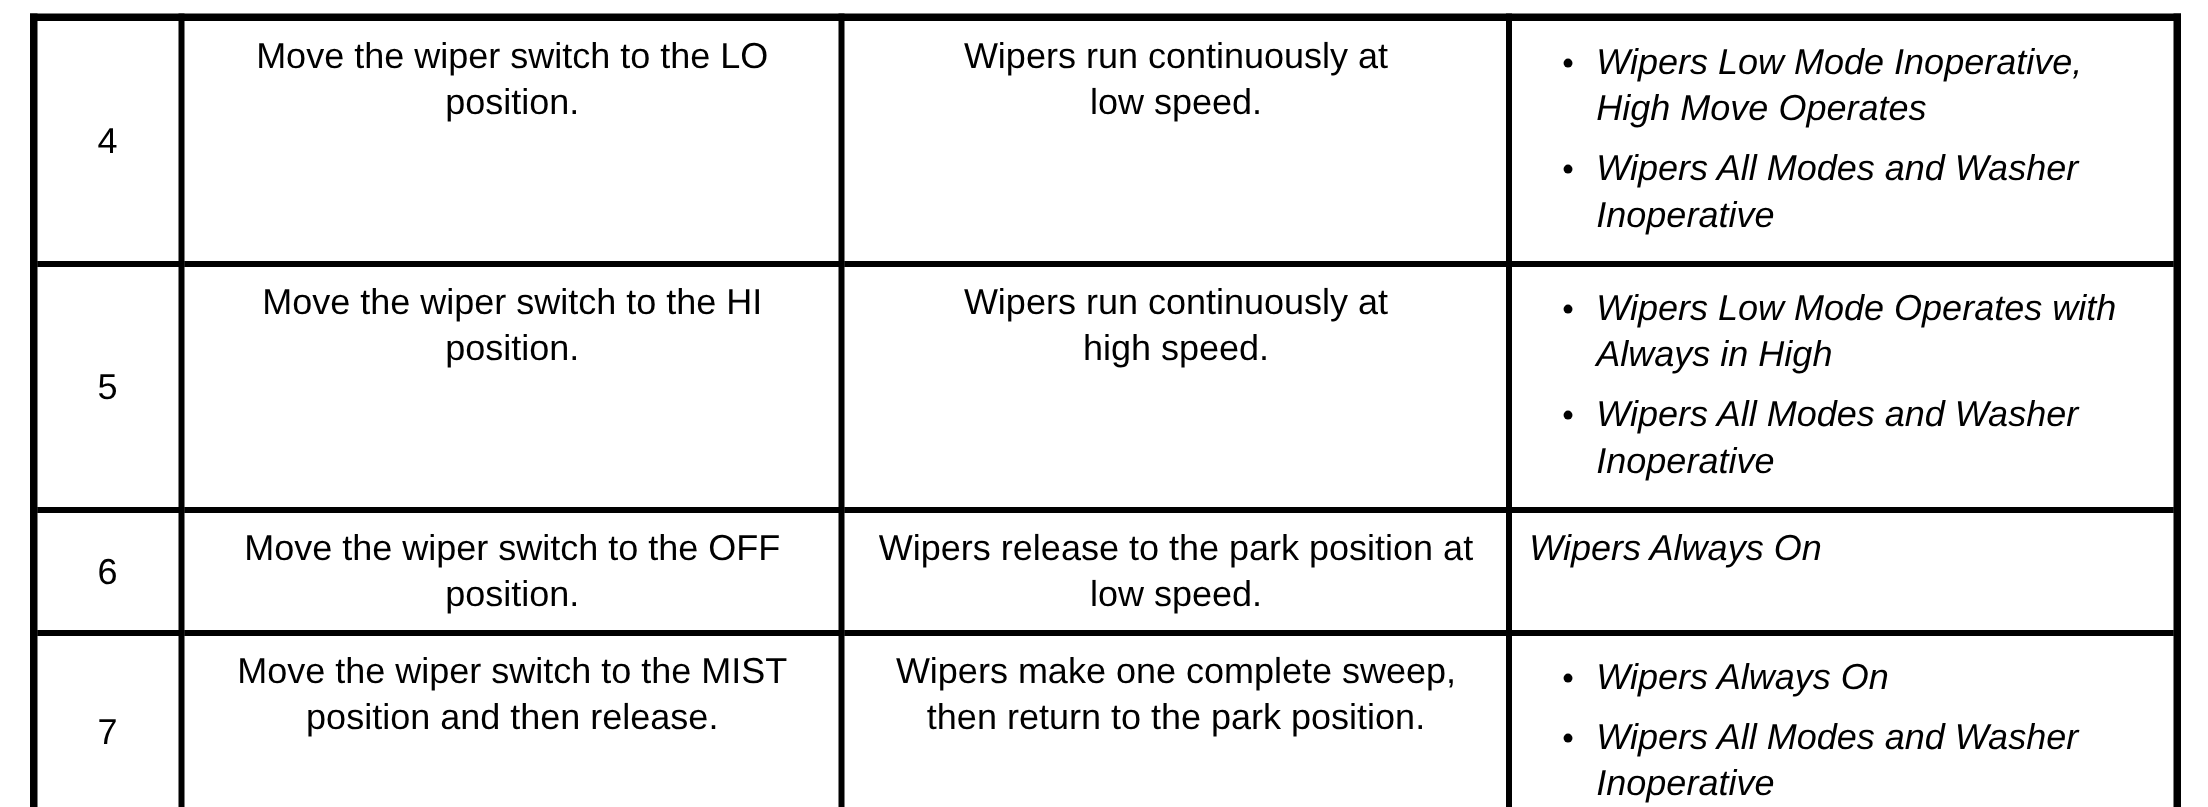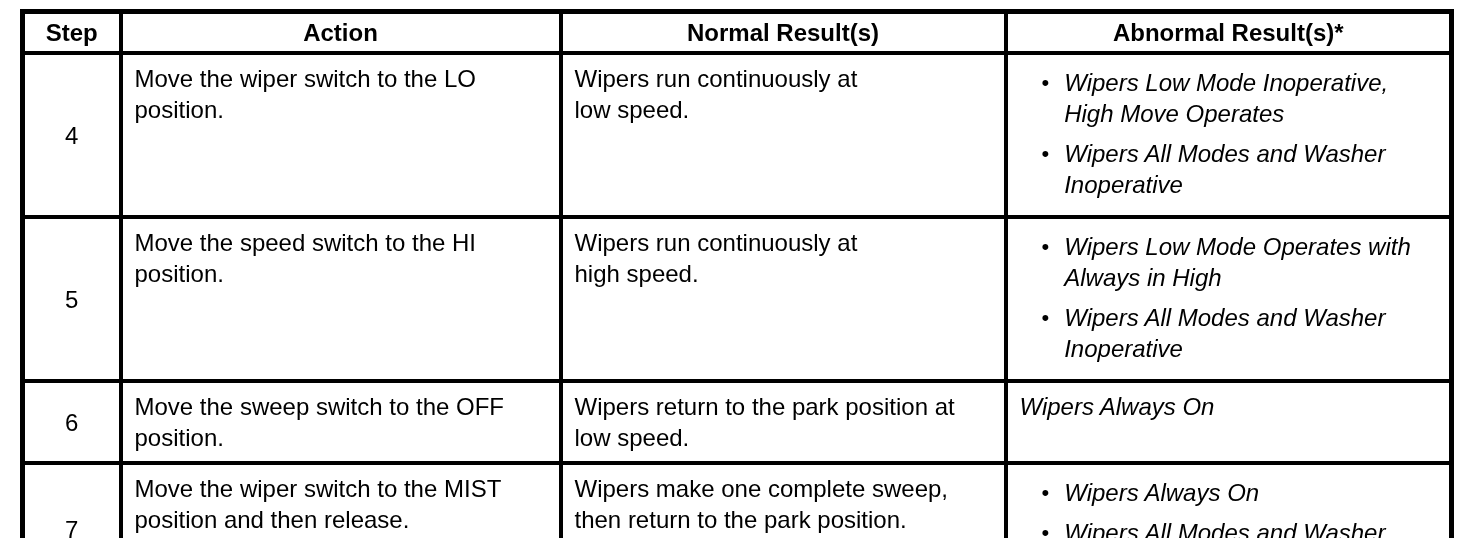--- a/index.html
+++ b/index.html
@@ -43,20 +43,21 @@
   }
   td.step {
     text-align: center;
     vertical-align: middle;
     font-weight: 400;
   }
   td.action, td.normal {
     vertical-align: top;
     padding: 8px 10px 8px 12px;
     white-space: pre-line;
+    text-align: center;
   }
   td.abnormal {
     vertical-align: top;
     padding: 0;
     font-style: italic;
   }
   .abn-list {
     padding: 12px 8px 6px 34px;
   }
   .bullet-item {
@@ -82,26 +83,20 @@
 <div class="page">
   <table class="diag">
     <colgroup>
       <col style="width:98px">
       <col style="width:440px">
       <col style="width:445px">
       <col style="width:446px">
     </colgroup>
 
     <tbody>
-        <tr>
-      <th class="hdr">Step</th>
-      <th class="hdr">Action</th>
-      <th class="hdr">Normal Result(s)</th>
-      <th class="hdr">Abnormal Result(s)*</th>
-    </tr>
 
     <tr style="height:138px">
       <td class="step">4</td>
       <td class="action">Move the wiper switch to the LO
 position.</td>
       <td class="normal">Wipers run continuously at
 low speed.</td>
       <td class="abnormal">
         <div class="abn-list">
           <div class="bullet-item">
@@ -113,21 +108,21 @@
             <span class="bullet-marker">•</span>
             <span>Wipers All Modes and Washer
 Inoperative</span>
           </div>
         </div>
       </td>
     </tr>
 
     <tr style="height:136px">
       <td class="step">5</td>
-      <td class="action">Move the speed switch to the HI
+      <td class="action">Move the wiper switch to the HI
 position.</td>
       <td class="normal">Wipers run continuously at
 high speed.</td>
       <td class="abnormal">
         <div class="abn-list">
           <div class="bullet-item">
             <span class="bullet-marker">•</span>
             <span>Wipers Low Mode Operates with
 Always in High</span>
           </div>
@@ -135,23 +130,23 @@
             <span class="bullet-marker">•</span>
             <span>Wipers All Modes and Washer
 Inoperative</span>
           </div>
         </div>
       </td>
     </tr>
 
     <tr style="height:66px">
       <td class="step">6</td>
-      <td class="action">Move the sweep switch to the OFF
+      <td class="action">Move the wiper switch to the OFF
 position.</td>
-      <td class="normal">Wipers return to the park position at
+      <td class="normal">Wipers release to the park position at
 low speed.</td>
       <td class="abnormal">
         <div class="abn-plain">Wipers Always On</div>
       </td>
     </tr>
 
     <tr style="height:107px">
       <td class="step">7</td>
       <td class="action">Move the wiper switch to the MIST
 position and then release.</td>

